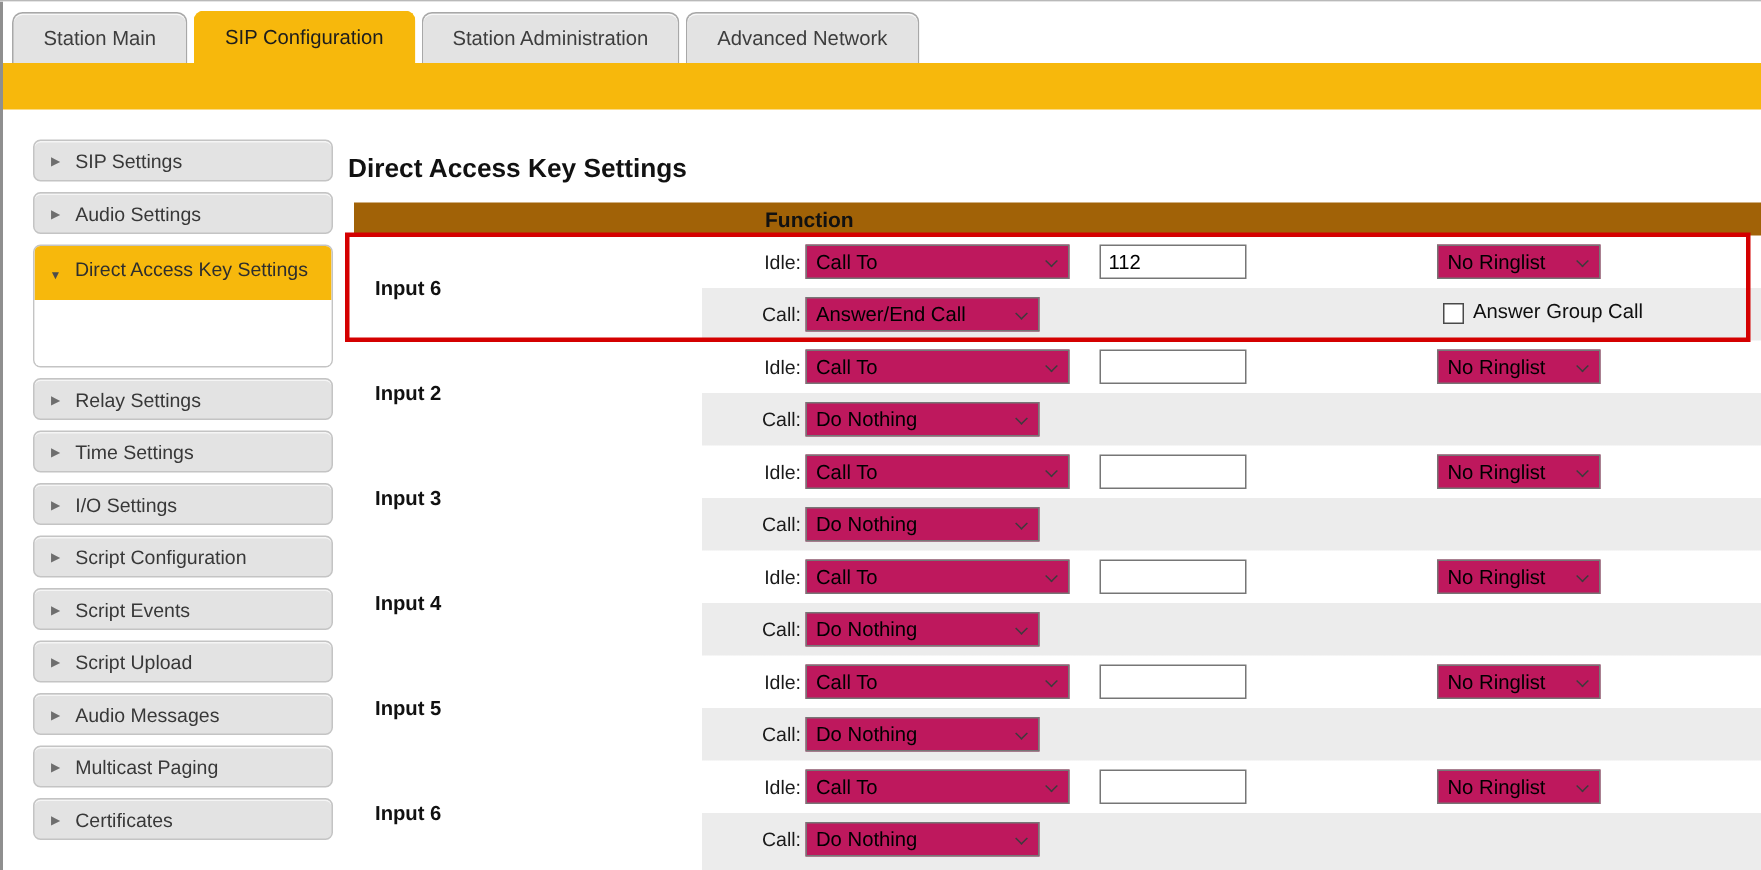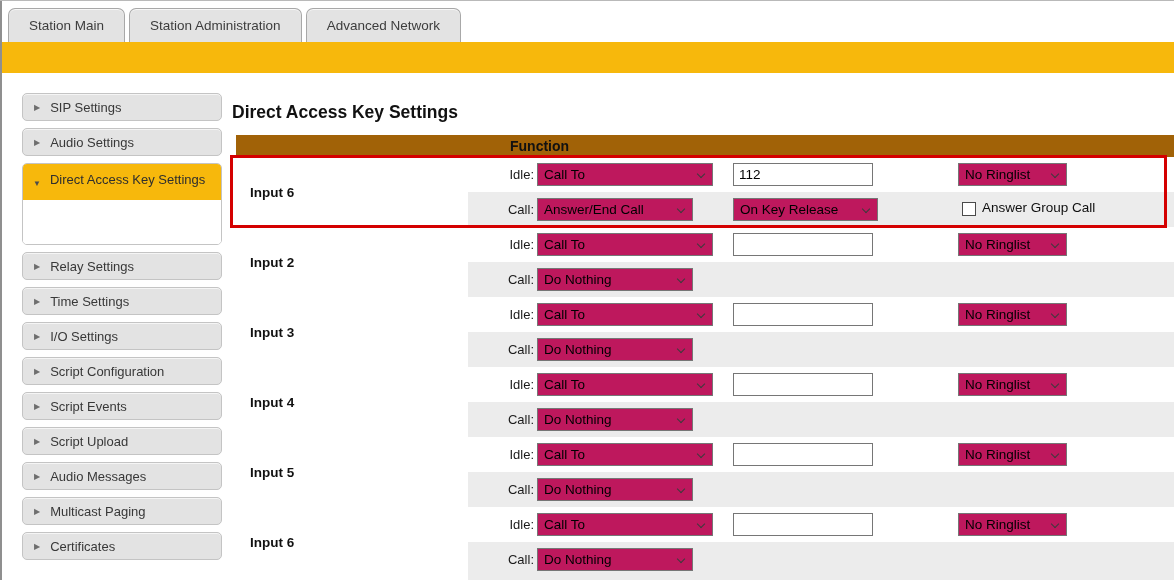--- a/index.html
+++ b/index.html
@@ -52,37 +52,38 @@
   .sel { position:absolute; top:6px; height:23px; background:#be185d; border:1px solid #767676;
          font-size:13.5px; color:#000; display:flex; align-items:center;
          padding:0 22px 0 6px; cursor:default; }
   .sel .chev { position:absolute; right:8px; top:7px; width:6px; height:6px;
                border-right:1px solid #3c3c3c; border-bottom:1px solid #3c3c3c;
                transform:rotate(45deg); }
   .sel.action  { left:301px; width:176px; }
   .sel.action2 { left:301px; width:156px;text-align:right; }
   .sel.mode    { left:497px; width:145px; }
   .sel.ring    { left:722px; width:109px; }
-  .txt { position:absolute; left:497px; top:6px; width:140px; height:23px;
+  .txt { position:absolute; left:497px; top:6px; width:98px; height:23px;
          border:1px solid #767676; font-family:"Liberation Sans", sans-serif;
          font-size:13.5px; padding:0 5px; background:#fff; color:#000; }
   .cb { position:absolute; left:726px; top:10px; width:14px; height:14px;
         appearance:none; -webkit-appearance:none; background:#fff;
         border:1px solid #4a4a4a; cursor:pointer; }
   .cb-label { position:absolute; left:746px; top:8px; font-size:13.5px; color:#0f0f0f; }
   .hl-red { position:absolute; left:-6px; right:7px; top:-2px; height:73px;
             border:3px solid #d40000; z-index:3; pointer-events:none; }
 </style>
 </head>
 <body>
 
 <div class="window-edge"></div>
 
 <div class="tabbar">
   <div class="tab">Station Main</div>
+  <div class="tab active">SIP Configuration</div>
   <div class="tab">Station Administration</div>
   <div class="tab">Advanced Network</div>
 </div>
 <div class="accentbar"></div>
 
 <div class="sidebar">
   <div class="side-item">
     <span class="tri">▶</span>
     <span>SIP Settings</span>
   </div>
@@ -153,24 +154,20 @@
         <span>No Ringlist</span>
         <i class="chev"></i>
       </div>
     </div>
     <div class="sub call">
       <span class="flabel">Call:</span>
       <div class="sel action2">
         <span>Answer/End Call</span>
         <i class="chev"></i>
       </div>
-      <div class="sel mode">
-        <span>On Key Release</span>
-        <i class="chev"></i>
-      </div>
       <input class="cb" type="checkbox" style="">
       <span class="cb-label">Answer Group Call</span>
     </div>
     <div class="hl-red"></div>
   </div>
 
   <div class="section">
     <span class="input-name">Input 2</span>
     <div class="sub idle">
       <span class="flabel">Idle:</span>

